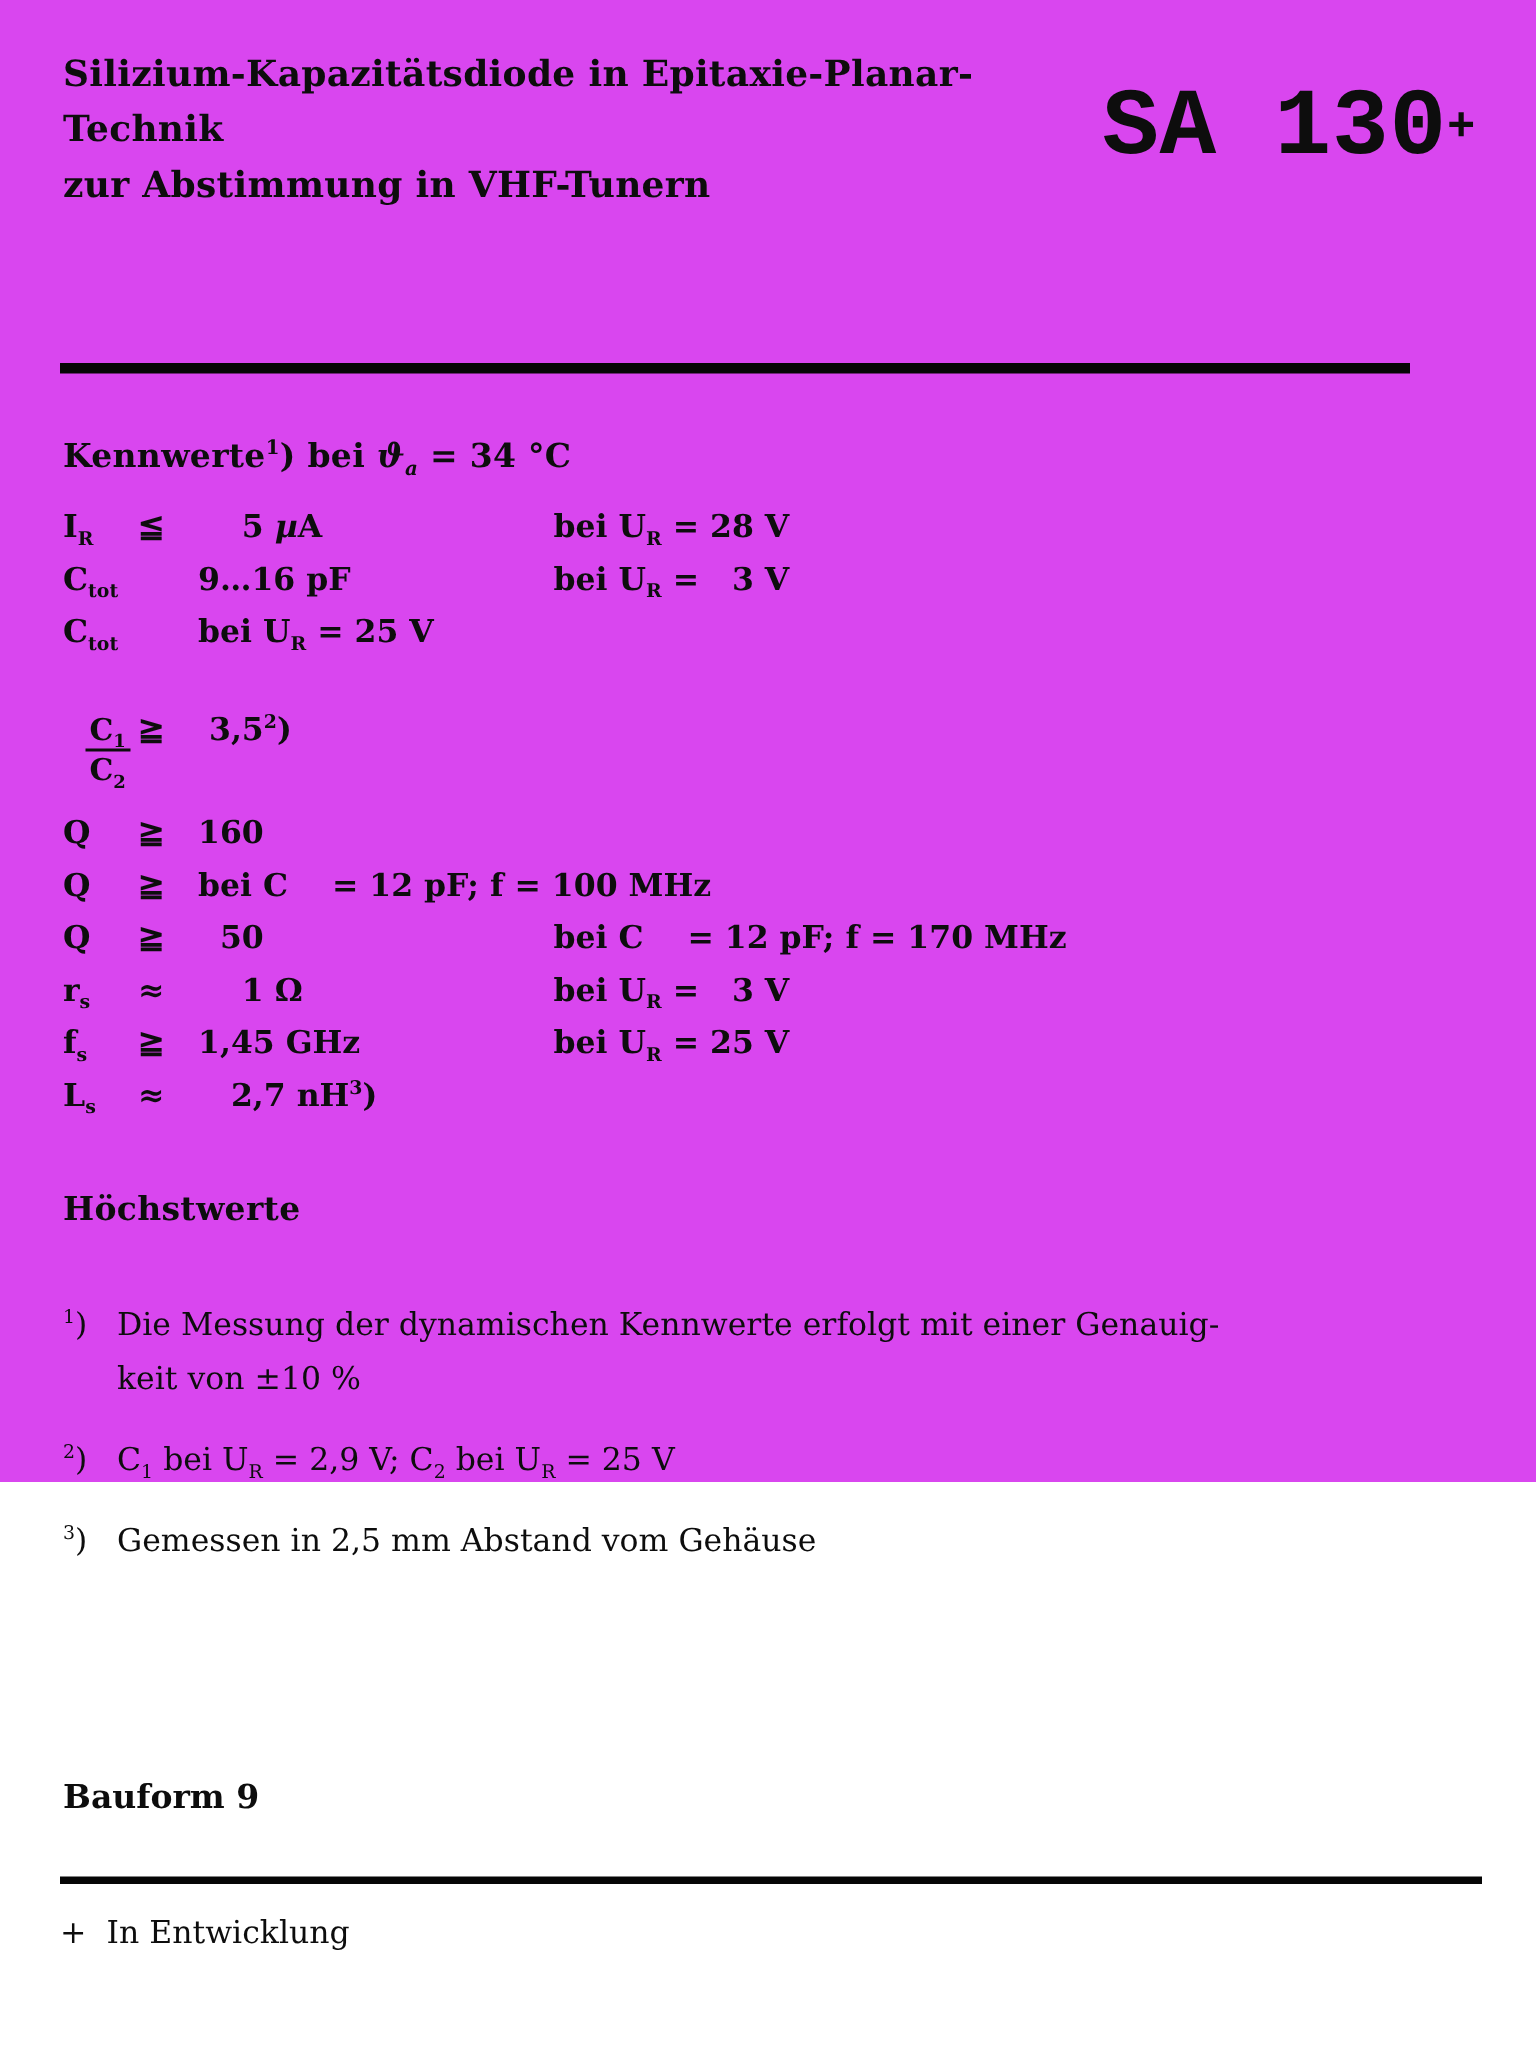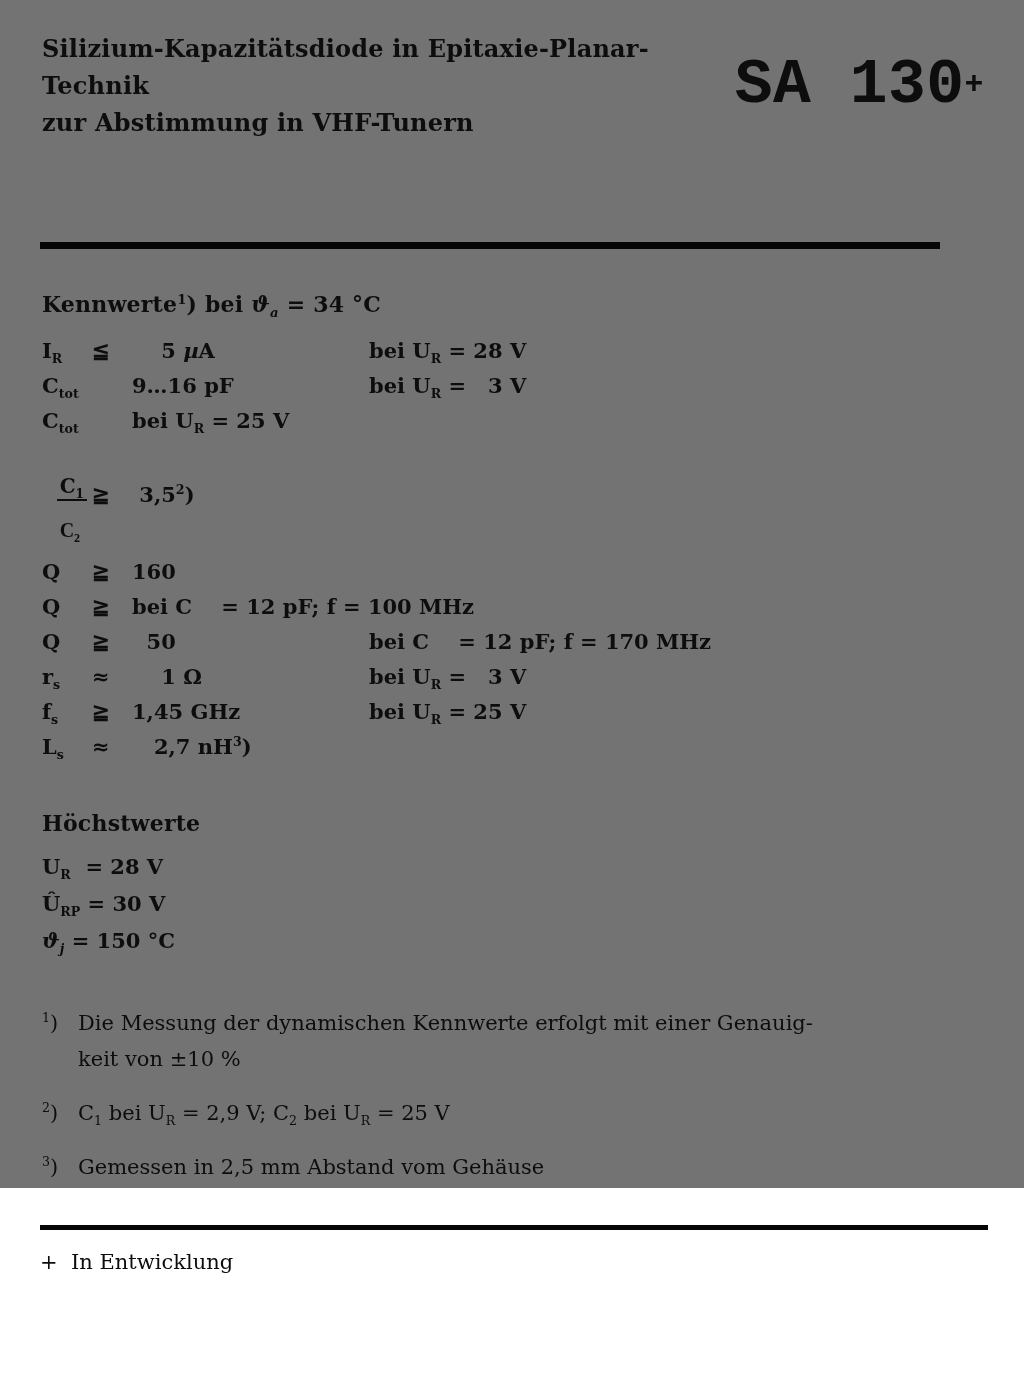--- a/index.html
+++ b/index.html
@@ -1,37 +1,37 @@
 <!DOCTYPE html>
 <html><head>
 <meta charset="utf-8">
 <style>
   html,body{margin:0;padding:0;}
   body{
     width:1024px;height:1376px;background:#ffffff;color:#0d0d0d;
     font-family:"DejaVu Serif","Liberation Serif",serif;
     overflow:hidden;
   }
-  .page{position:relative;width:1024px;height:1188px;background:#737373;}
+  .page{position:relative;width:1024px;height:988px;background:#d946ef;}
   .header{display:flex;justify-content:space-between;align-items:flex-start;padding:30px 40px 0 42px;}
   .title{font-size:24px;font-weight:700;line-height:1.55;letter-spacing:.2px;}
   .part{font-family:Liberation Mono, monospace;font-weight:700;font-size:63px;line-height:1;margin-top:24px;letter-spacing:.5px;white-space:nowrap;}
   .part sup{font-size:50%;vertical-align:9px;font-weight:700;}
   .rule{background:#060606;}
   .rule1{height:7px;margin:100px 84px 0 40px;}
   .rule2{height:5px;margin:40px 36px 0 40px;}
   .section{margin:0 40px 0 42px;}
   .sec-heading{font-size:22px;font-weight:700;letter-spacing:.2px;}
   .kennwerte{margin-top:42px;font-weight:700;font-size:21px;}
   .rows{margin-top:16px;}
   .krow{display:grid;grid-template-columns:50px 40px 237px 1fr;align-items:baseline;line-height:35px;white-space:pre;}
   .krow.tall{line-height:1.25;padding:9px 0 11px;align-items:center;}
   .c-rel{font-size:21px;}
   .frac{display:inline-flex;flex-direction:column;font-size:20px;}
-  .frac .den{border-top:2px solid #0d0d0d;padding:17px 3px 0 3px;font-family:Liberation Serif, serif;}
+  .frac .den{border-top:2px solid #0d0d0d;padding:0 3px 0 3px;}
   .frac .num{padding:0 3px;}
   .hoechst{margin-top:46px;font-weight:700;font-size:21px;}
   .hrows{margin-top:12px;}
   .hrow{line-height:37px;white-space:pre;font-size:21px;}
   .footnotes{margin:46px 44px 0 42px;font-size:21px;font-weight:400;}
   .fn{display:flex;margin-bottom:18px;line-height:1.72;}
   .fn-marker{width:36px;flex:none;}
   .fn-text{flex:1;}
   .bauform{margin:140px 40px 0 42px;font-weight:700;font-size:22px;}
   .footer{margin:20px 40px 0 40px;font-size:21px;white-space:pre;}
@@ -128,27 +128,20 @@
     <span class="c-sym"><span>L</span><sub>s</sub></span>
     <span class="c-rel">≈</span>
     <span class="c-val"><span>   2,7 nH</span><sup>3</sup><span>)</span></span>
     <span class="c-cond"></span>
   </div>
 </div>
   </div>
 
   <div class="section hoechst">
     <div class="sec-heading">Höchstwerte</div>
-    <div class="hrows" id="hoechst-rows">
-  <div class="hrow"><span>U</span><sub>R</sub><span>  = 28 V</span></div>
-
-  <div class="hrow"><span>Û</span><sub>RP</sub><span> = 30 V</span></div>
-
-  <div class="hrow"><span class="it">ϑ</span><sub class="it">j</sub><span> = 150 °C</span></div>
-</div>
   </div>
 
   <div class="footnotes" id="footnotes">
   <div class="fn">
     <span class="fn-marker"><sup>1</sup>)</span>
     <span class="fn-text">
           <div><span>Die Messung der dynamischen Kennwerte erfolgt mit einer Genauig-</span></div>
           <div><span>keit von ±10 %</span></div>
         </span>
   </div>
@@ -161,18 +154,19 @@
   </div>
 
   <div class="fn">
     <span class="fn-marker"><sup>3</sup>)</span>
     <span class="fn-text">
           <div><span>Gemessen in 2,5 mm Abstand vom Gehäuse</span></div>
         </span>
   </div>
 </div>
 
+  <div class="bauform">Bauform 9</div>
 
   <div class="rule rule2"></div>
 
   <div class="footer"><span>+</span><span>  </span><span>In Entwicklung</span></div>
 
 </div>
 
 </body></html>

